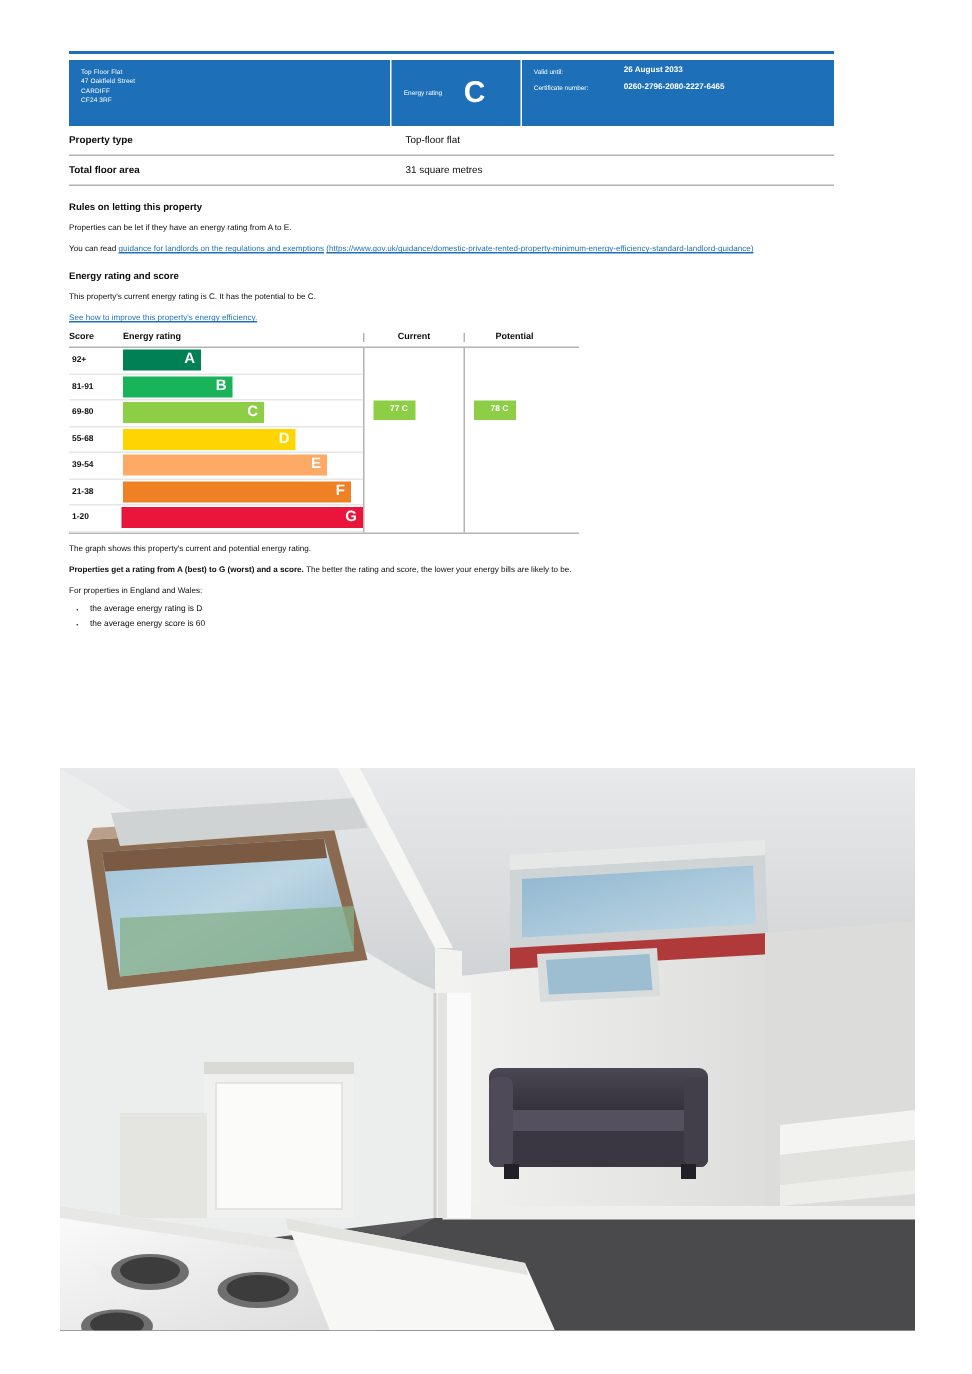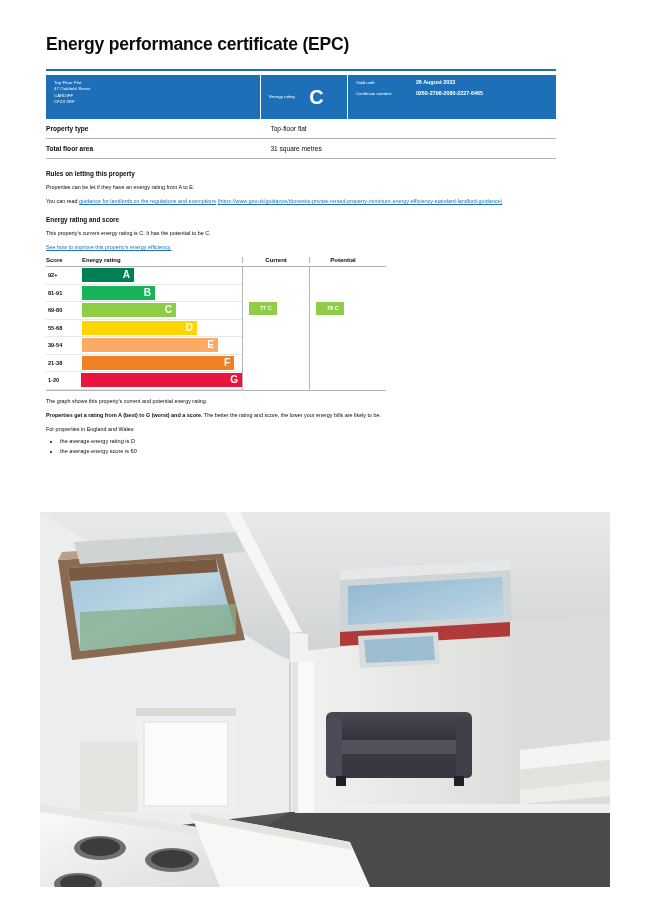--- a/index.html
+++ b/index.html
@@ -100,21 +100,20 @@
   .photo{position:absolute;left:40px;top:512px;width:570px;height:375px;background:#2b2b2b;overflow:hidden;}
   .photo svg{display:block;}
 </style>
 </head>
 <body>
 
 <div class="page">
 
   <div class="content">
 
-    <h1 class="title">Energy performance certificate (EPC)</h1>
     <div class="rule-top"></div>
 
     <div class="banner">
       <div class="col address">
         <div class="addr-line">Top Floor Flat</div>
         <div class="addr-line">47 Oakfield Street</div>
         <div class="addr-line">CARDIFF</div>
         <div class="addr-line">CF24 3RF</div>
       </div>
       <div class="col rating">

